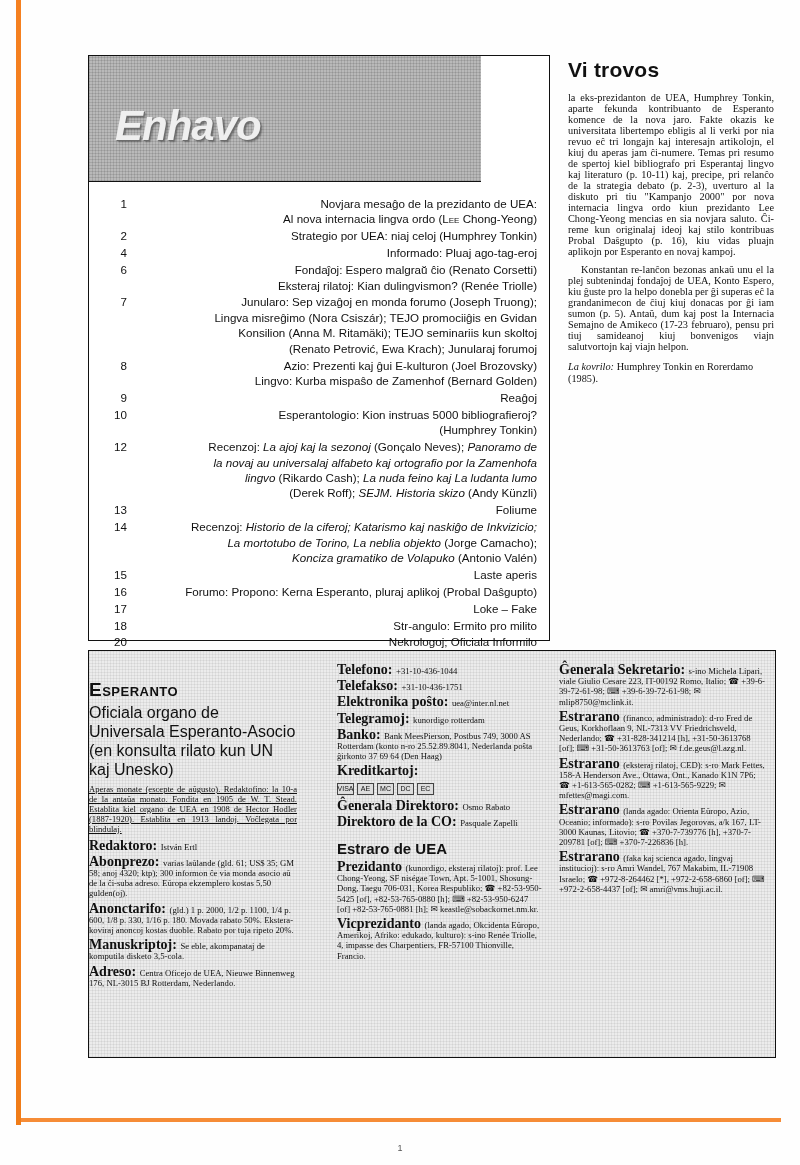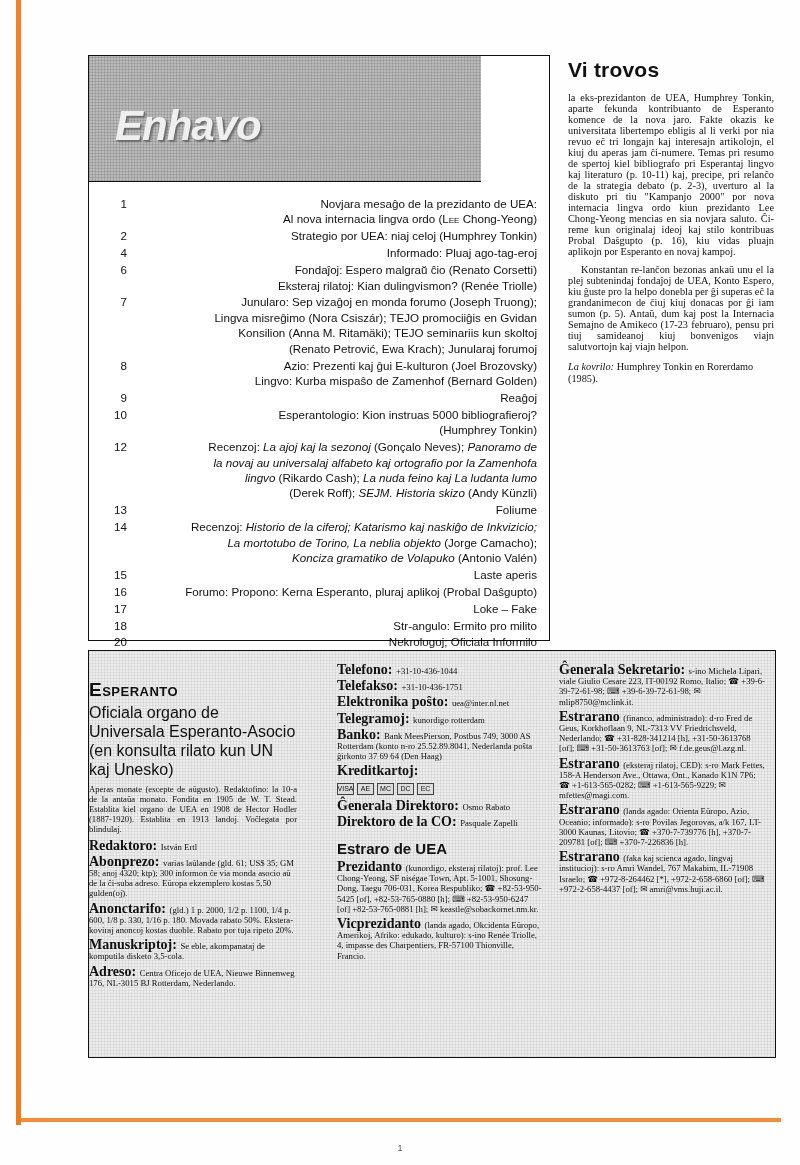--- a/index.html
+++ b/index.html
@@ -39,21 +39,21 @@
      background:
        repeating-linear-gradient(0deg, rgba(0,0,0,.055) 0 1px, rgba(0,0,0,0) 1px 3px),
        repeating-linear-gradient(90deg, rgba(0,0,0,.055) 0 1px, rgba(0,0,0,0) 1px 3px),
        #ececec;}
   .imp-col{position:absolute;top:14px;box-sizing:border-box;}
   .c1{left:0;width:208px;margin-top:14px;}
   .c2{left:248px;width:206px;}
   .c3{left:470px;width:206px;}
   .imp-title{font-size:19px;font-weight:bold;letter-spacing:.5px;margin:0 0 2px 0;font-variant:small-caps;}
   .imp-sub{font-size:16px;line-height:19px;margin:0 0 6px 0;}
-  .blurb{font-size:8.6px;line-height:9.9px;text-align:justify;margin:0 0 6px 0;font-family:"Liberation Serif",serif;}
+  .blurb{font-size:8.6px;line-height:9.9px;text-align:justify;margin:0 0 6px 0;font-family:"Liberation Serif",serif;text-decoration:underline;}
   .kv{font-size:8.7px;line-height:10.2px;margin:0 0 5px 0;font-family:"Liberation Serif",serif;}
   .lbl{font-weight:bold;font-size:14px;}
   .uea-h{font-size:15px;font-weight:bold;margin:12px 0 5px 0;}
   .cardrow{display:flex;align-items:center;gap:3px;margin:2px 0 6px 0;}
   .card{width:15px;height:10px;border:1px solid #444;background:#ddd;font-size:7px;display:flex;align-items:center;justify-content:center;}
   .pagenum{position:absolute;left:0;right:0;bottom:12px;text-align:center;font-size:9px;color:#555;}
 </style>
 </head>
 <body>
 

